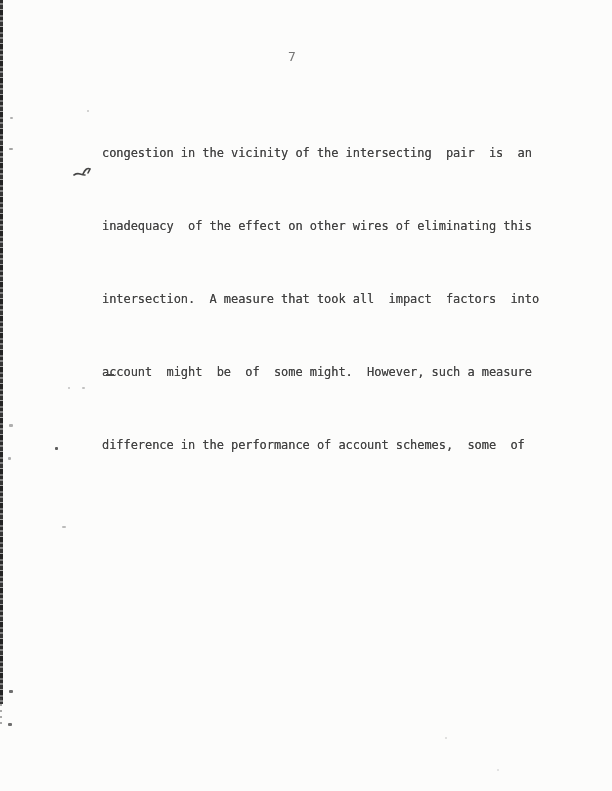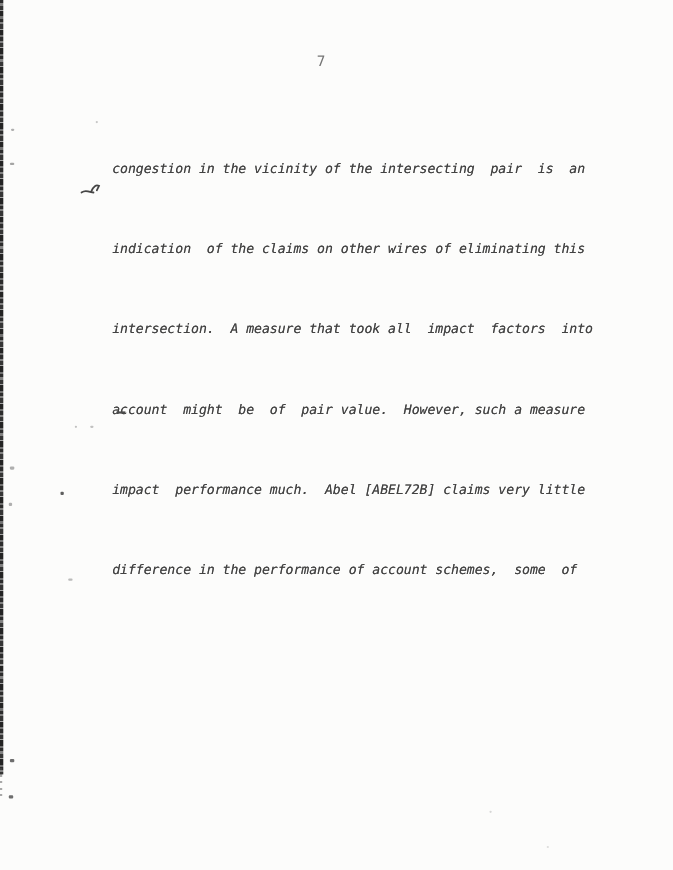--- a/index.html
+++ b/index.html
@@ -41,41 +41,40 @@
     letter-spacing:0;
   }
   .text-block{
     position:absolute;left:102px;top:92px;
     font-size:12px;line-height:24.35px;
     letter-spacing:-0.06px;
     color:var(--ink);
     white-space:pre;
     text-shadow:0 0 0.45px rgba(66,66,66,.75);
   }
-  .line{height:24.35px;font-style:italic;}
+  .line{height:24.35px;}
   .speck{position:absolute;background:var(--mark);border-radius:1px;}
   .mark-underline{position:absolute;background:#4a4a4a;}
   .squiggle{position:absolute;left:73px;top:164px;}
 </style>
 </head>
 <body>
 
 <div class="page">
 
   <div class="scan-edge"></div>
   <div class="scan-edge-fade"></div>
 
   <div class="page-number">7</div>
 
   <div class="text-block">
     <div class="line">congestion in the vicinity of the intersecting  pair  is  an</div>
-    <div class="line">indication  of the claims on other wires of eliminating this</div>
+    <div class="line">inadequacy  of the effect on other wires of eliminating this</div>
     <div class="line">intersection.  A measure that took all  impact  factors  into</div>
-    <div class="line">account  might  be  of  pair value.  However, such a measure</div>
-    <div class="line">impact  performance much.  Abel [ABEL72B] claims very little</div>
+    <div class="line">account  might  be  of  some might.  However, such a measure</div>
     <div class="line">difference in the performance of account schemes,  some  of</div>
     
     
     
     
     
     
     
     
     

